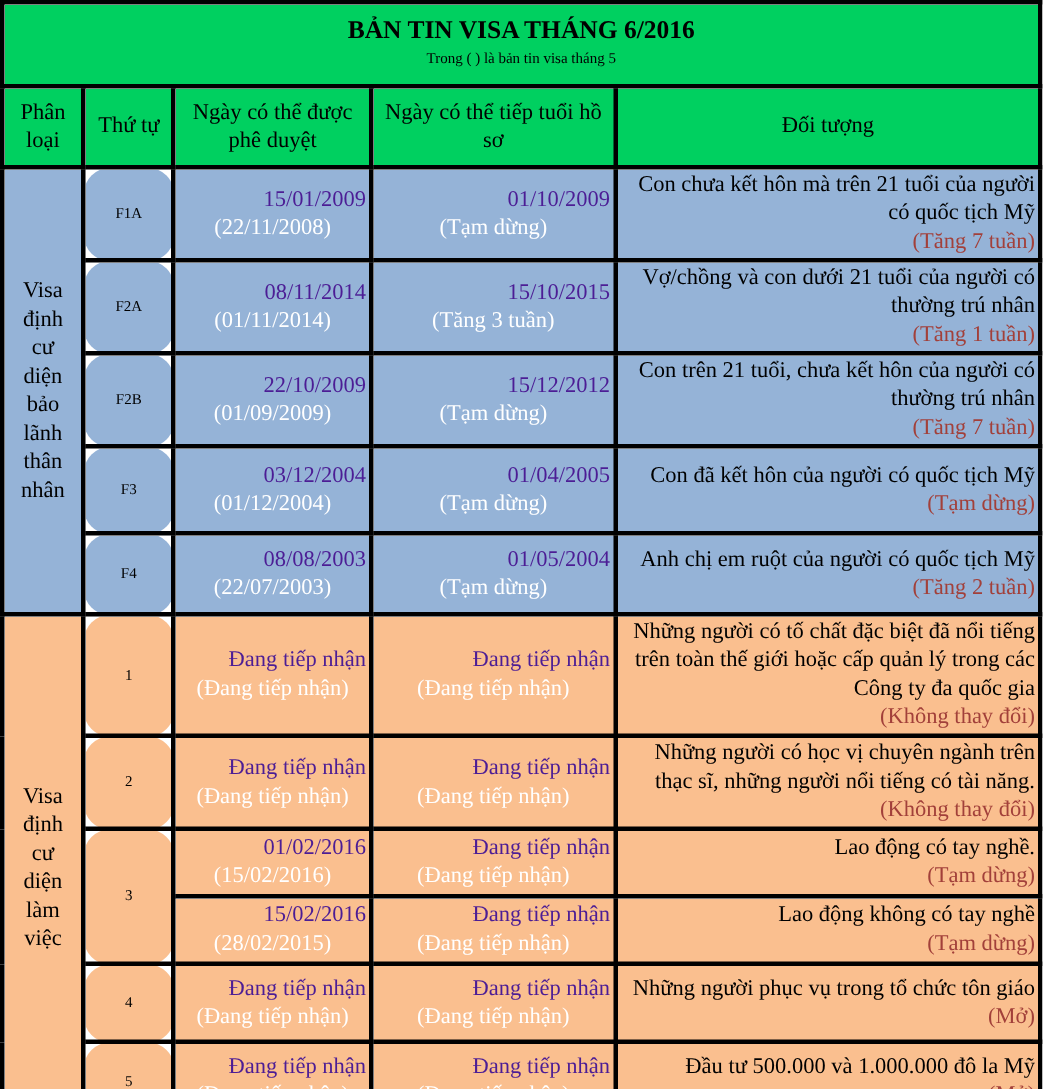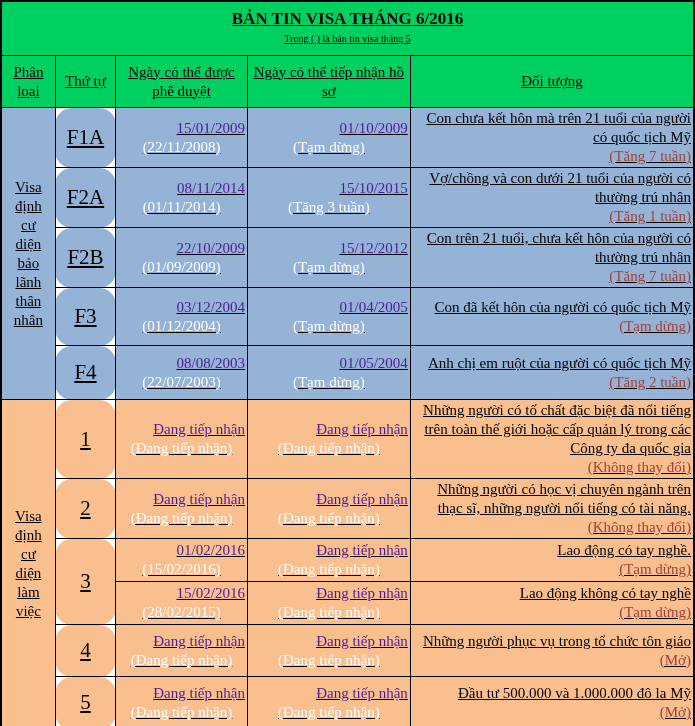--- a/index.html
+++ b/index.html
@@ -11,25 +11,24 @@
   }
   html,body{margin:0;padding:0;background:#fff;}
   body{font-family:"Liberation Serif","DejaVu Serif",serif;color:#000;}
   table.visa{
     border-collapse:collapse;
     table-layout:fixed;
     width:695px;
     border:2px solid #000;
   }
   td,th{
-    border:1px solid #000000;
+    border:3px solid #000000;
     padding:2px 5px;
     vertical-align:middle;
     overflow:hidden;
-    text-decoration:underline;
   }
   
   col.c-cat{width:54px;}
   col.c-ord{width:60px;}
   col.c-app{width:131px;}
   col.c-rec{width:162px;}
   col.c-sub{width:282px;}
 
   .title-cell{
     background:var(--green);
@@ -51,21 +50,21 @@
 
   tbody.family td{background:var(--blue);}
   tbody.work td{background:var(--orange);}
 
   .group-cell{
     text-align:center;
     font-size:15px;
     line-height:19px;
     padding:2px 5px;
   }
-  .code-cell{text-align:center;font-size:21px;border-radius:17px;}
+  .code-cell{text-align:center;font-size:10px;border-radius:17px;}
   .date-cell{text-align:center;font-size:15px;line-height:19px;padding:2px 2px;}
   .date-main{display:block;color:#4c1d95;text-align:right;}
   .date-prev{display:block;color:var(--subwhite);}
   .desc-cell{font-size:15px;line-height:19px;text-align:right;padding:1px 2px 1px 6px;}
   .note{color:var(--red);display:block;margin-left:24px;}
   .note.inline{display:inline;}
 </style>
 </head>
 <body>
 
@@ -83,21 +82,21 @@
     <td class="title-cell" colspan="5">
       <span class="title-main">BẢN TIN VISA THÁNG 6/2016</span>
       <span class="title-sub">Trong ( ) là bản tin visa tháng 5</span>
     </td>
   </tr>
 
   <tr>
     <th>Phân loại</th>
     <th>Thứ tự</th>
     <th>Ngày có thể được phê duyệt</th>
-    <th>Ngày có thể tiếp nhận hồ sơ</th>
+    <th>Ngày có thể tiếp tuổi hồ sơ</th>
     <th>Đối tượng</th>
   </tr>
 
   </tbody>
     <tbody class="family">
     <tr style="height:59px;">
       <td class="group-cell" rowspan="5">Visa định cư diện bảo lãnh thân nhân</td>
       <td class="code-cell">F1A</td>
       <td class="date-cell">
         <span class="date-main">15/01/2009</span>

